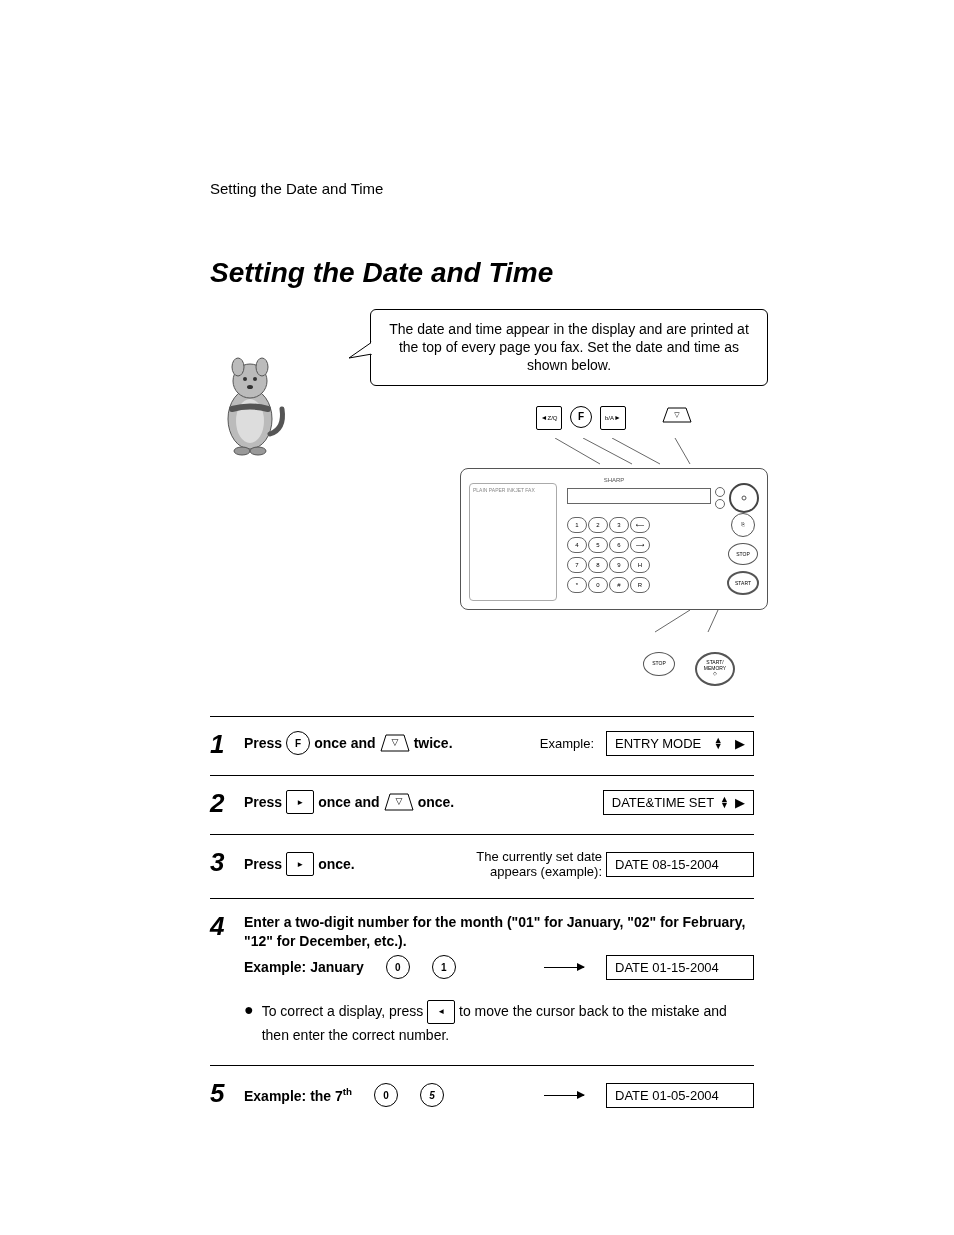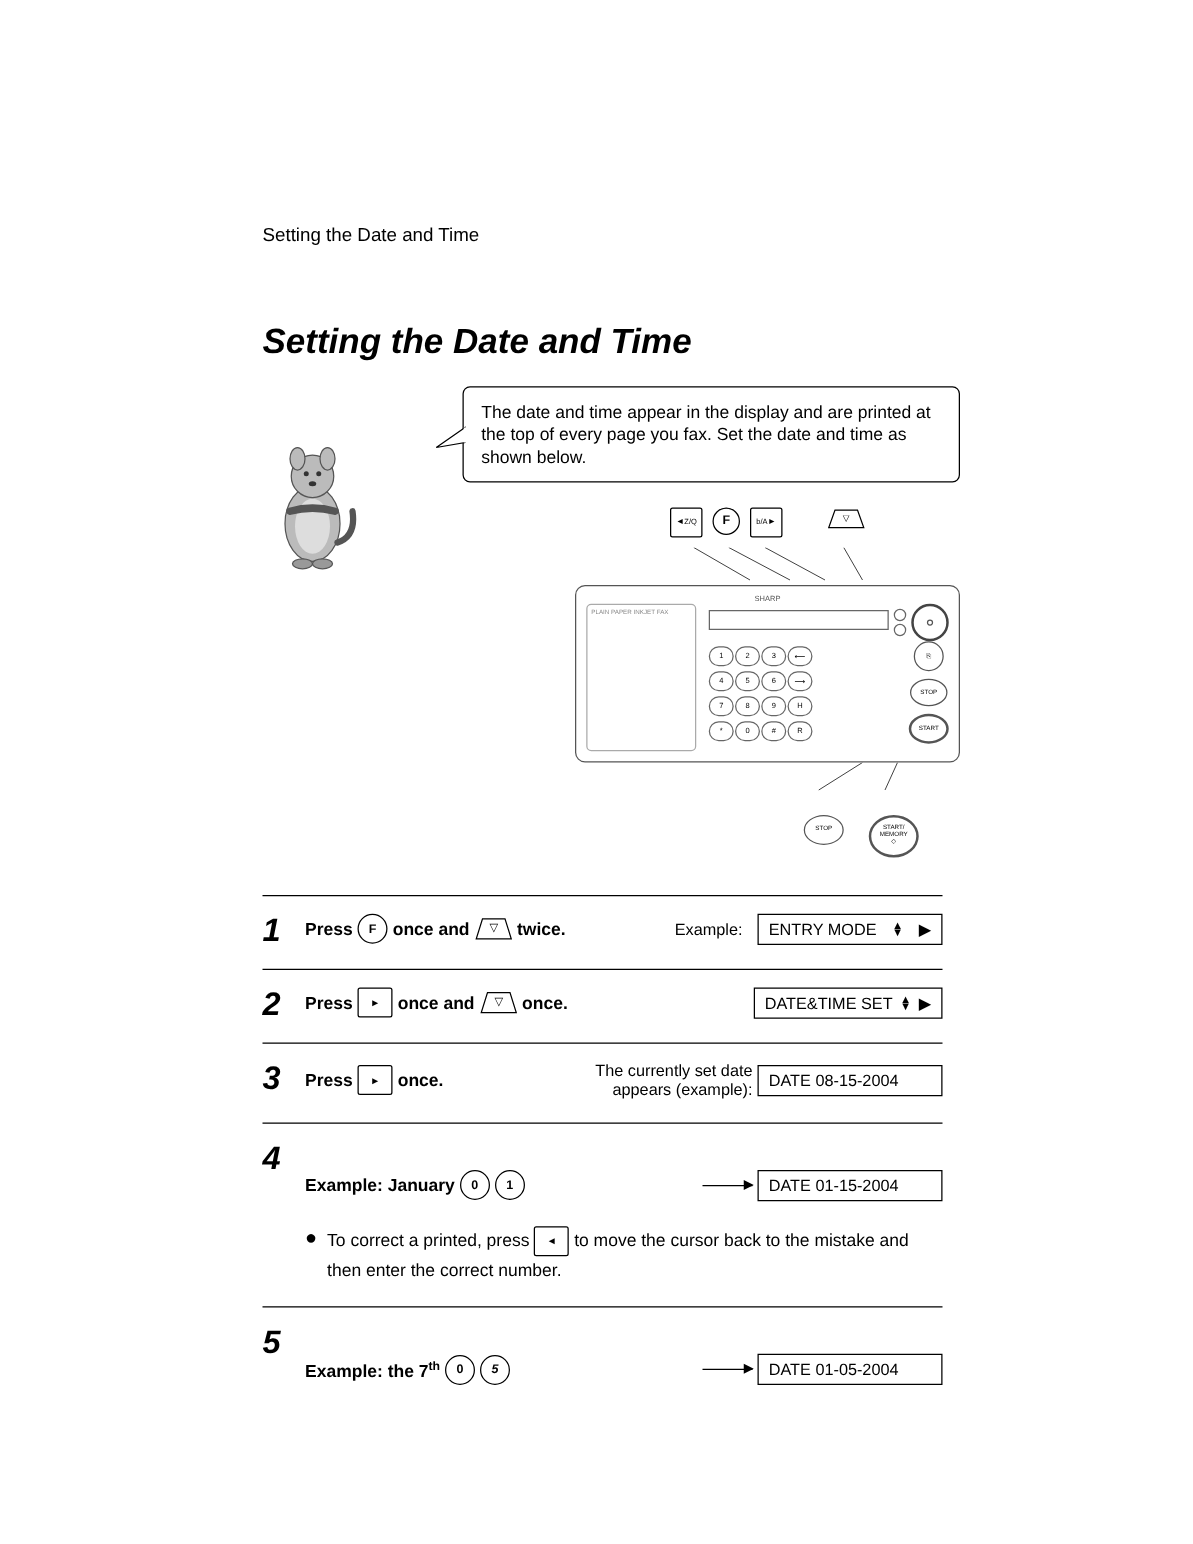--- a/index.html
+++ b/index.html
@@ -41,20 +41,21 @@
   }
   .bubble {
     border: 1px solid #000;
     border-radius: 6px;
     padding: 10px 14px;
     font-size: 14px;
     line-height: 1.3;
     margin-left: 60px;
     position: relative;
     background: #fff;
+    text-align: center;
   }
   .device-area {
     margin: 20px 0 10px 150px;
     position: relative;
   }
   .callout-buttons {
     display: flex;
     justify-content: center;
     gap: 8px;
     margin-bottom: 8px;
@@ -192,22 +193,22 @@
   }
   .ud-arrows {
     display: inline-flex;
     flex-direction: column;
     font-size: 9px;
     line-height: 0.7;
   }
   .example-row {
     display: flex;
     align-items: center;
-    gap: 4px;
-    margin-top: 23px;
+    gap: 22px;
+    margin-top: 3px;
     flex-wrap: wrap;
   }
   .arrow-right {
     flex: 0 0 40px;
     height: 1px;
     background: #000;
     position: relative;
     margin-left: auto;
   }
   .arrow-right::after {
@@ -429,33 +430,34 @@
             </span>
           </div>
         </div>
       </div>
     </div>
 
     <div class="step">
       <div class="step-row">
         <div class="step-num">4</div>
         <div class="step-body">
+          <div class="bold" style="line-height:1.4">Enter a two-digit number for the month ("01" for January, "02" for February, "12" for December, etc.).</div>
           <div class="example-row">
             <span class="bold">Example: January</span>
             <span class="inline-btn-round">0</span>
             <span class="inline-btn-round">1</span>
             <span class="arrow-right"></span>
             <span class="display-box">
               <span>DATE 01-15-2004</span>
             </span>
           </div>
           <div class="bullet-row">
             <span class="bullet-dot">●</span>
             <div>
-              <span>To correct a printed, press </span>
+              <span>To correct a display, press </span>
               <span class="inline-btn-rect" style="width:22px;vertical-align:middle">◄</span>
               <span> to move the cursor back to the mistake and then enter the correct number.</span>
             </div>
           </div>
         </div>
       </div>
     </div>
 
     <div class="step">
       <div class="step-row">

